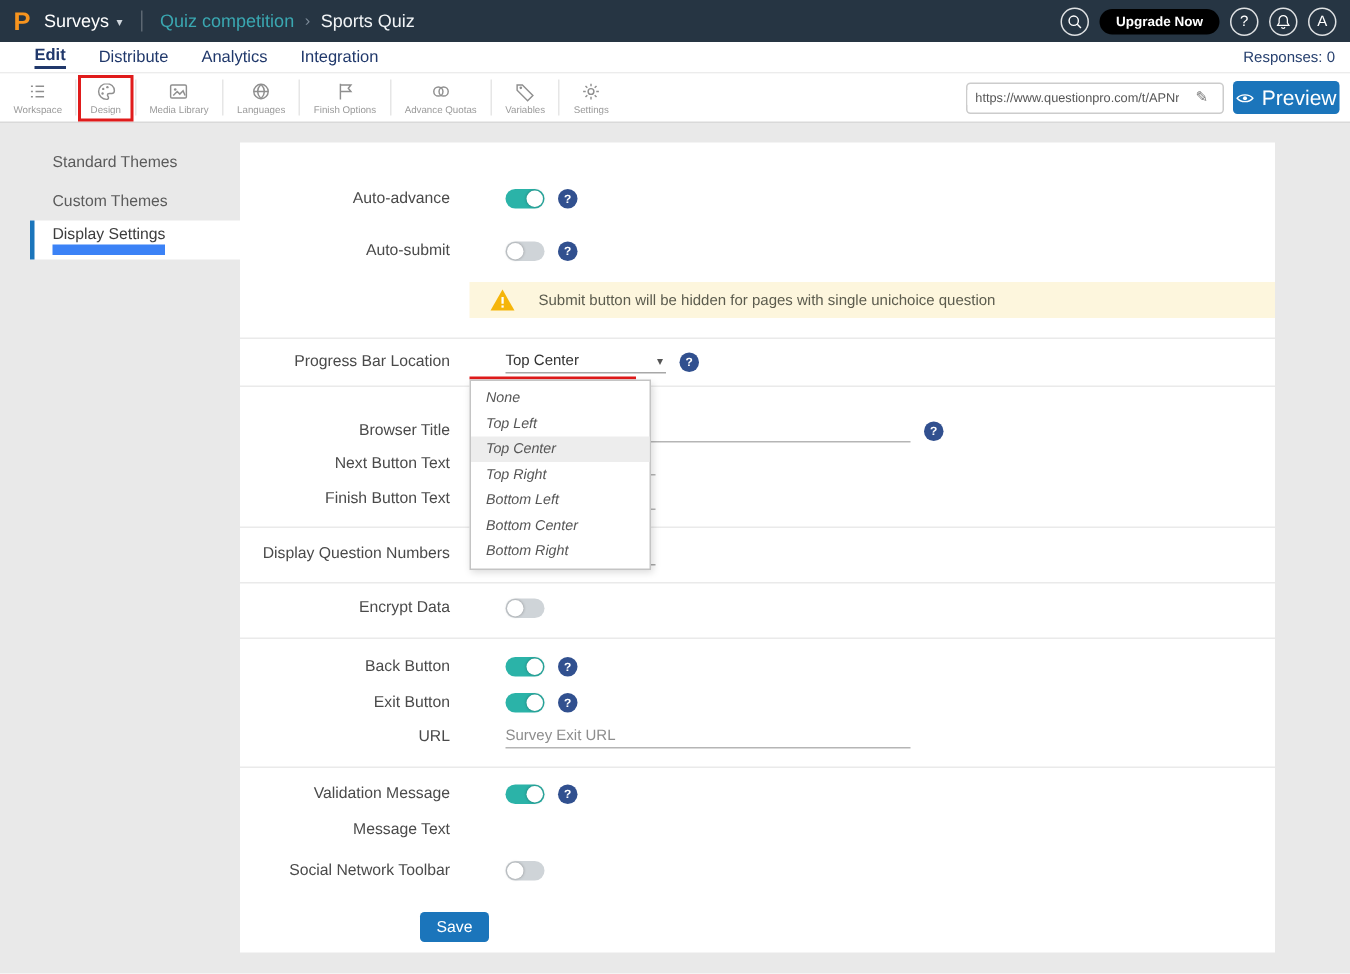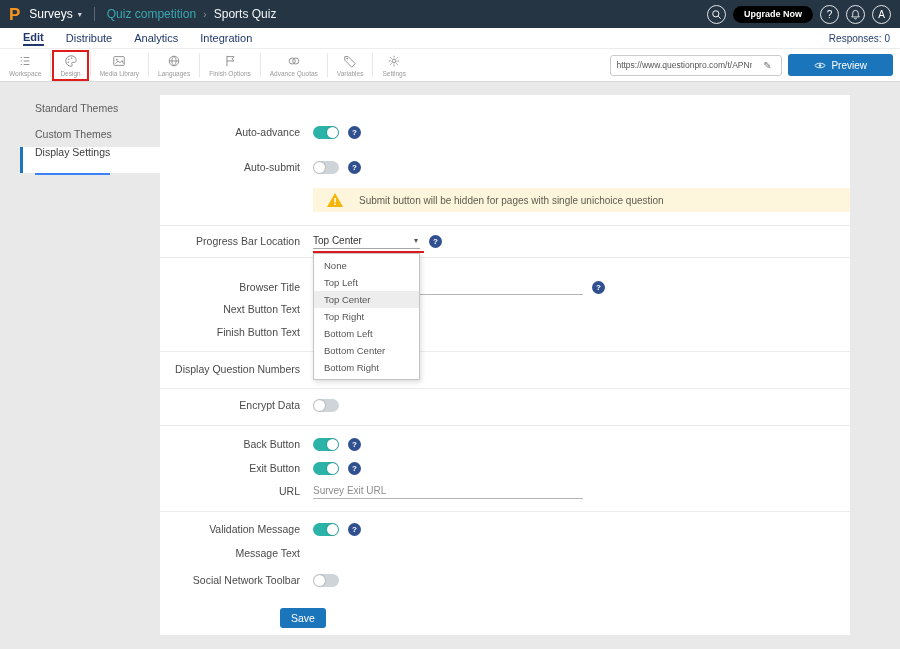--- a/index.html
+++ b/index.html
@@ -30,49 +30,49 @@
   .toolbar { position:absolute; top:49px; left:0; width:900px; height:33px; background:#fff; border-bottom:1px solid #d9d9d9; display:flex; align-items:center; }
   .tb-item { display:flex; flex-direction:column; align-items:center; justify-content:center; padding:0 9px; height:33px; position:relative; cursor:pointer; }
   .tb-item .tlabel { font-size:6.5px; color:#9a9a9a; margin-top:2px; white-space:nowrap; }
   .tbsvg { width:14px; height:14px; stroke:#8f8f8f; stroke-width:1.1; fill:none; }
   .tb-sep { width:1px; height:24px; background:#e6e6e6; }
   .design-frame { position:absolute; left:1px; right:1px; top:1px; bottom:1px; border:2px solid #e01b1b; pointer-events:none; }
   .toolbar-right { margin-left:auto; display:flex; align-items:center; gap:6px; margin-right:7px; }
   .url-box { display:flex; align-items:center; border:1px solid #ccc; border-radius:3px; height:21px; width:172px; background:#fff; }
   .url-box input { border:none; outline:none; width:146px; font-size:8.5px; color:#555; padding:0 5px; font-family:"Liberation Sans",sans-serif; }
   .pencil { font-size:10px; color:#777; width:20px; text-align:center; cursor:pointer; }
-  .preview-btn { display:flex; align-items:center; gap:5px; background:#1b75bb; color:#fff; border:none; border-radius:3px; height:22px; padding:0 26px; font-size:10px; cursor:pointer; }
+  .preview-btn { display:flex; align-items:center; gap:5px; background:#1b75bb; color:#fff; border:none; border-radius:3px; height:22px; padding:0 2px; font-size:14px; cursor:pointer; }
 
   
   .sidebar { position:absolute; top:95px; left:20px; width:140px; }
   .side-item { height:26px; display:flex; align-items:center; padding-left:12px; font-size:10.5px; color:#5b5b5b; cursor:pointer; border-left:3px solid transparent; }
   .side-item.active { background:#fff; border-left:3px solid #1b75bb; color:#3c3c3c; }
-  .red-under { border-bottom:2px solid #3b82f6; padding-bottom:15px; }
+  .red-under { border-bottom:7px solid #3b82f6; padding-bottom:1px; }
 
   
   .panel { position:absolute; left:160px; top:95px; width:690px; height:540px; background:#fff; }
-  .row { position:absolute; left:0; width:690px; height:20px; display:flex; align-items:center; }
+  .row { position:absolute; left:0; width:690px; height:20px; display:flex; align-items:center;gap:24px; }
   .row .lbl { width:140px; text-align:right; font-size:10.5px; color:#4a4a4a; flex-shrink:0; }
   .row .ctl { margin-left:13px; display:flex; align-items:center; }
   .hr { position:absolute; left:0; width:690px; height:1px; background:#eaeaea; }
 
   .toggle { width:26px; height:13px; border-radius:7px; background:#cfd4d8; position:relative; cursor:pointer; flex-shrink:0; }
   .toggle .knob { position:absolute; top:1px; left:1px; width:11px; height:11px; border-radius:50%; background:#fff; box-shadow:0 0 2px rgba(0,0,0,.35); }
   .toggle.on { background:#2bb3a8; }
   .toggle.on .knob { left:auto; right:1px; }
   .help { width:13px; height:13px; border-radius:50%; background:#31508f; color:#fff; font-size:8px; font-weight:bold; display:flex; align-items:center; justify-content:center; margin-left:9px; cursor:pointer; flex-shrink:0; }
 
   .warning { position:absolute; left:153px; top:93px; width:537px; height:24px; background:#fdf6dd; display:flex; align-items:center; padding-left:13px; }
   .warning .wtext { font-size:10px; color:#5c5c4e; margin-left:15px; }
 
   .uselect { width:107px; height:16px; border-bottom:1px solid #a8a8a8; display:flex; align-items:center; justify-content:space-between; font-size:10px; color:#333; cursor:pointer; }
   .uselect .caret { font-size:8px; color:#555; margin-right:2px; }
   .red-line { position:absolute; left:153px; top:156px; width:111px; height:2px; background:#e01b1b; }
 
-  .menu { position:absolute; left:153px; top:158px; width:107px; background:#fff; border:1px solid #c4c4c4; box-shadow:1px 2px 5px rgba(0,0,0,.15); z-index:10; padding:3px 0; }
+  .menu { position:absolute; left:153px; top:158px; width:121px; background:#fff; border:1px solid #c4c4c4; box-shadow:1px 2px 5px rgba(0,0,0,.15); z-index:10; padding:3px 0;font-style:italic; }
   .menu .opt { height:17px; line-height:17px; padding-left:10px; font-size:9.5px; color:#555; cursor:pointer; }
   .menu .opt.sel { background:#ededed; }
 
   .uinput { border:none; border-bottom:1px solid #b5b5b5; font-size:10px; color:#444; width:270px; height:16px; background:transparent; outline:none; font-family:"Liberation Sans",sans-serif; }
   .uinput.short { width:100px; }
   .uinput::placeholder { color:#8d8d8d; }
 
   .save-btn { position:absolute; left:120px; top:513px; background:#1b75bb; color:#fff; font-size:10.5px; border:none; border-radius:3px; padding:4px 11px; cursor:pointer; }
 </style>
 </head>

